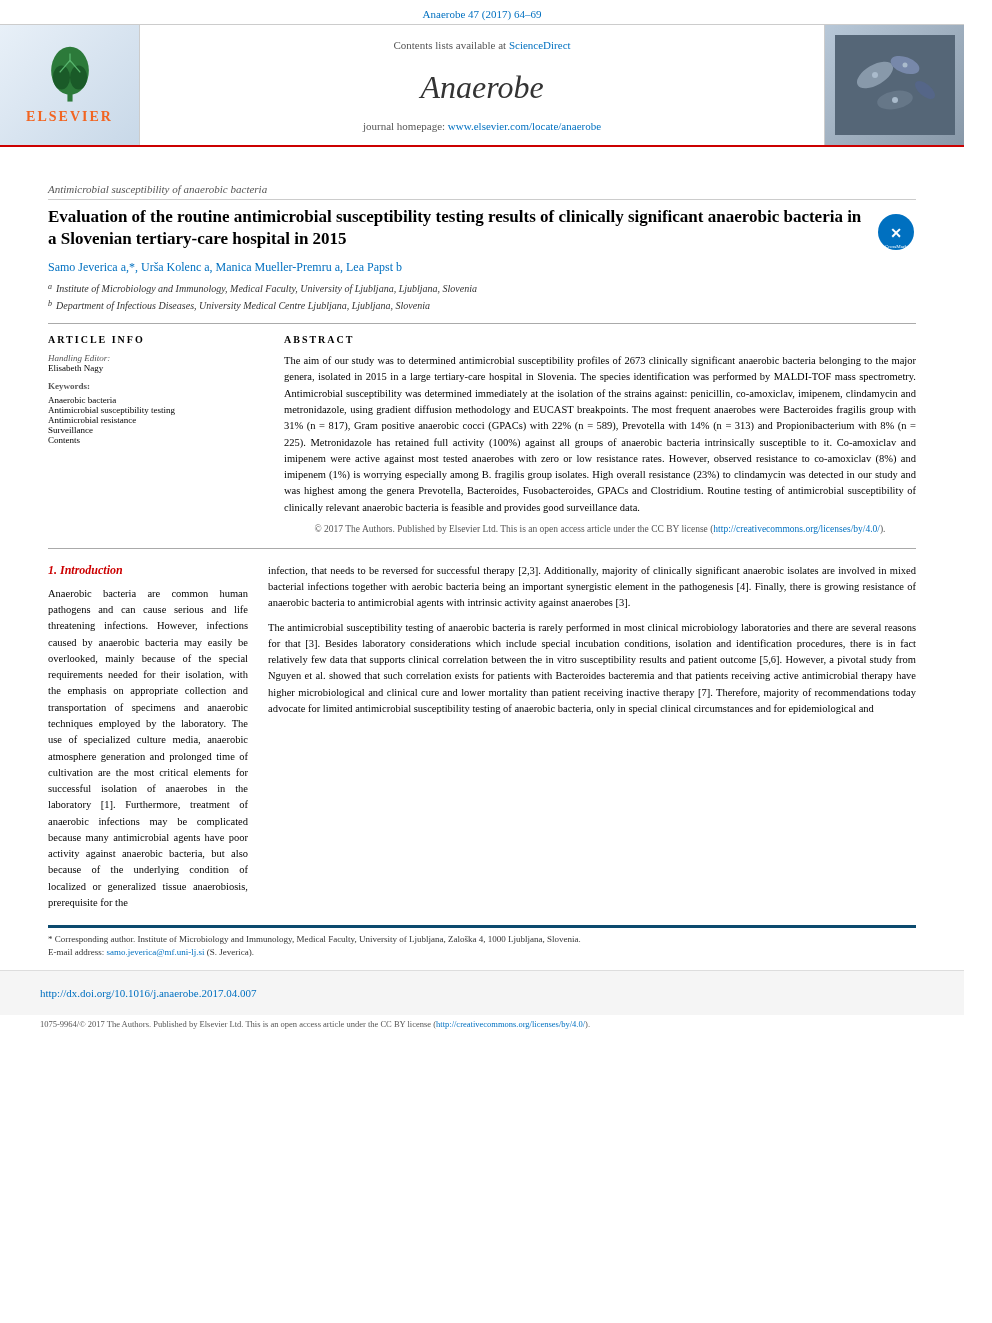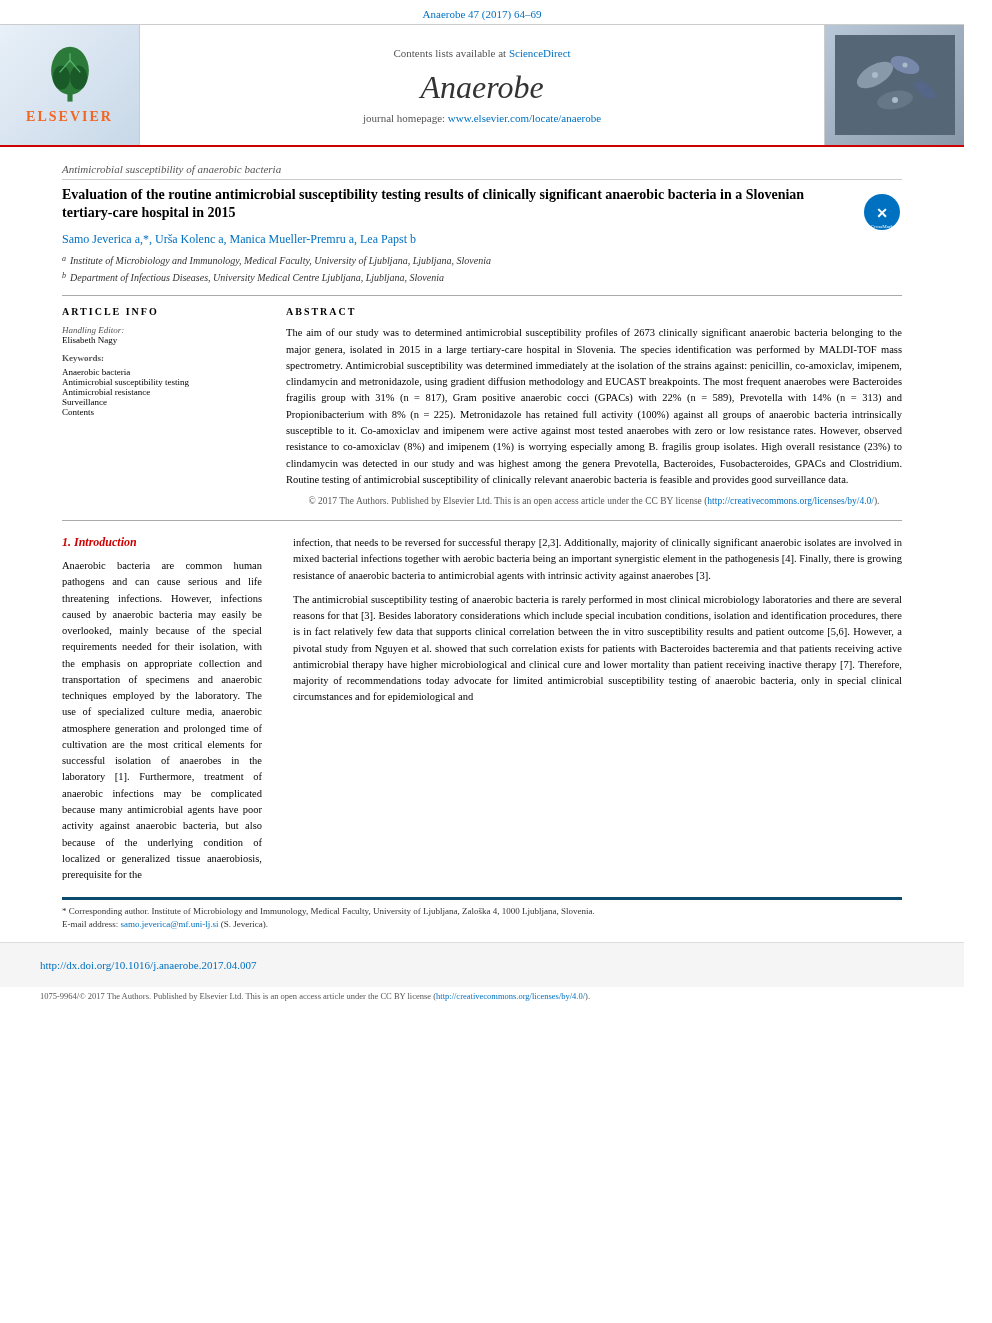--- a/index.html
+++ b/index.html
@@ -68,21 +68,21 @@
       color: #555;
       margin-bottom: 4px;
     }
     .science-direct-link {
       color: #0070c0;
     }
     .journal-name {
       font-size: 32px;
       font-style: italic;
       color: #333;
-      margin: 6px 0;
+      margin: 14px 0;
     }
     .journal-homepage {
       font-size: 11px;
       color: #555;
     }
     .header-right {
       width: 140px;
       display: flex;
       align-items: center;
       justify-content: center;
@@ -91,32 +91,33 @@
     }
     .header-right-image {
       width: 120px;
       height: 100px;
       background: linear-gradient(135deg, #6688aa 0%, #334455 100%);
       border-radius: 4px;
     }
 
     
     .main-content {
-      padding: 16px 62px 10px;
+      padding: 16px 48px 10px;
+      margin-top: 20px;
     }
     .section-tag {
       font-size: 11px;
       color: #555;
       font-style: italic;
       margin-bottom: 6px;
       border-bottom: 1px solid #ccc;
       padding-bottom: 4px;
     }
     .article-title {
-      font-size: 14px;
+      font-size: 17px;
       font-weight: bold;
       color: #000;
       line-height: 1.3;
       margin-bottom: 10px;
     }
     .title-row {
       display: flex;
       align-items: flex-start;
       gap: 10px;
     }
@@ -144,21 +145,21 @@
       margin-bottom: 2px;
     }
     .affil-sup {
       font-size: 8px;
       vertical-align: super;
     }
 
     
     .two-col {
       display: flex;
-      gap: 24px;
+      gap: 36px;
       margin-top: 10px;
       border-top: 1px solid #aaa;
       padding-top: 10px;
     }
     .article-info-col {
       width: 200px;
       flex-shrink: 0;
       font-size: 10px;
     }
     .article-info-col h3 {
@@ -225,21 +226,21 @@
     
     .section-divider {
       border: none;
       border-top: 1px solid #aaa;
       margin: 14px 0;
     }
 
     
     .intro-section {
       display: flex;
-      gap: 31px;
+      gap: 20px;
     }
     .intro-left {
       width: 200px;
       flex-shrink: 0;
     }
     .intro-right {
       flex: 1;
     }
     .section-heading {
       font-size: 12px;

